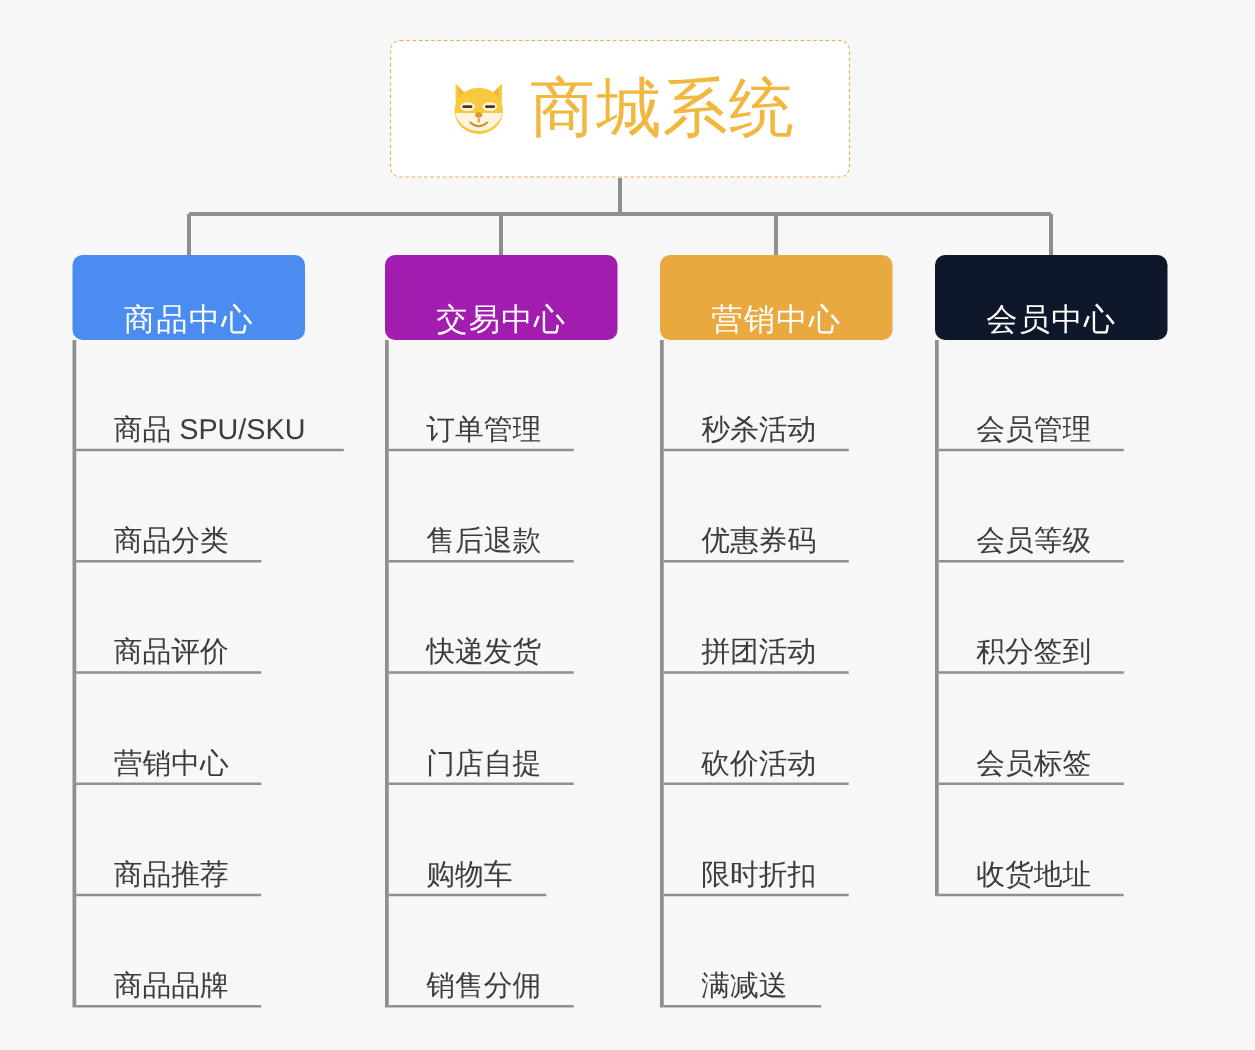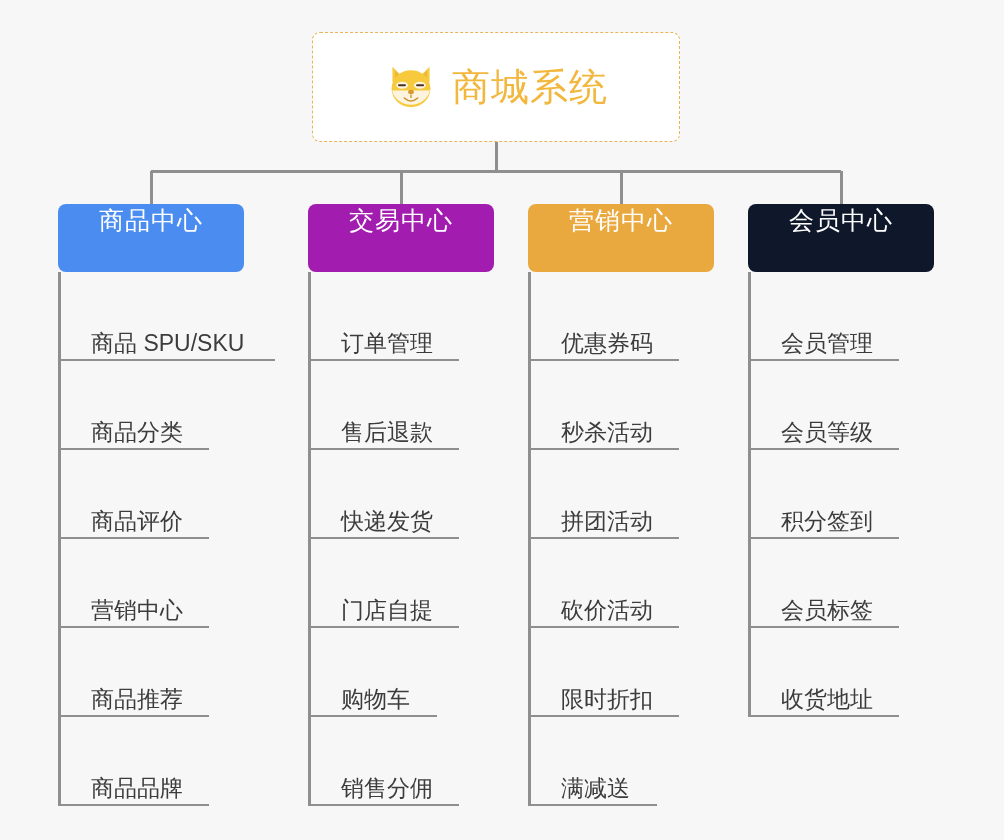--- a/index.html
+++ b/index.html
@@ -37,21 +37,21 @@
     justify-content: center;
     gap: 14px;
   }
   .root-icon {
     width: 54px;
     height: 54px;
     flex: 0 0 auto;
     display: block;
   }
   .root-title {
-    font-size: 38px;
+    font-size: 52px;
     line-height: 1;
     color: #f2b73d;
     letter-spacing: 1px;
     white-space: nowrap;
   }
 
   
   .connector-svg {
     position: absolute;
     left: 0;
@@ -71,21 +71,21 @@
   .branch-col-1 { left: 308px; }
   .branch-col-2 { left: 528px; }
   .branch-col-3 { left: 748px; }
 
   .branch-header {
     width: 186px;
     height: 68px;
     box-sizing: border-box;
     border-radius: 8px;
     display: flex;
-    align-items: flex-start;
+    align-items: flex-end;
     justify-content: center;
     color: #ffffff;
     font-size: 25px;
     letter-spacing: 1px;
     white-space: nowrap;
   }
 
   .leaf-list {
     position: relative;
     margin-top: 0;
@@ -208,24 +208,24 @@
             <span class="leaf-label">销售分佣</span>
           </div>
         </div>
       </div>
       <div class="branch branch-col-2">
         <div class="branch-header" style="background: rgb(234, 169, 63);">
           <span>营销中心</span>
         </div>
         <div class="leaf-list">
           <div class="leaf-item w-lg">
+            <span class="leaf-label">秒杀活动</span>
+          </div>
+          <div class="leaf-item w-lg">
             <span class="leaf-label">优惠券码</span>
-          </div>
-          <div class="leaf-item w-lg">
-            <span class="leaf-label">秒杀活动</span>
           </div>
           <div class="leaf-item w-lg">
             <span class="leaf-label">拼团活动</span>
           </div>
           <div class="leaf-item w-lg">
             <span class="leaf-label">砍价活动</span>
           </div>
           <div class="leaf-item w-lg">
             <span class="leaf-label">限时折扣</span>
           </div>

